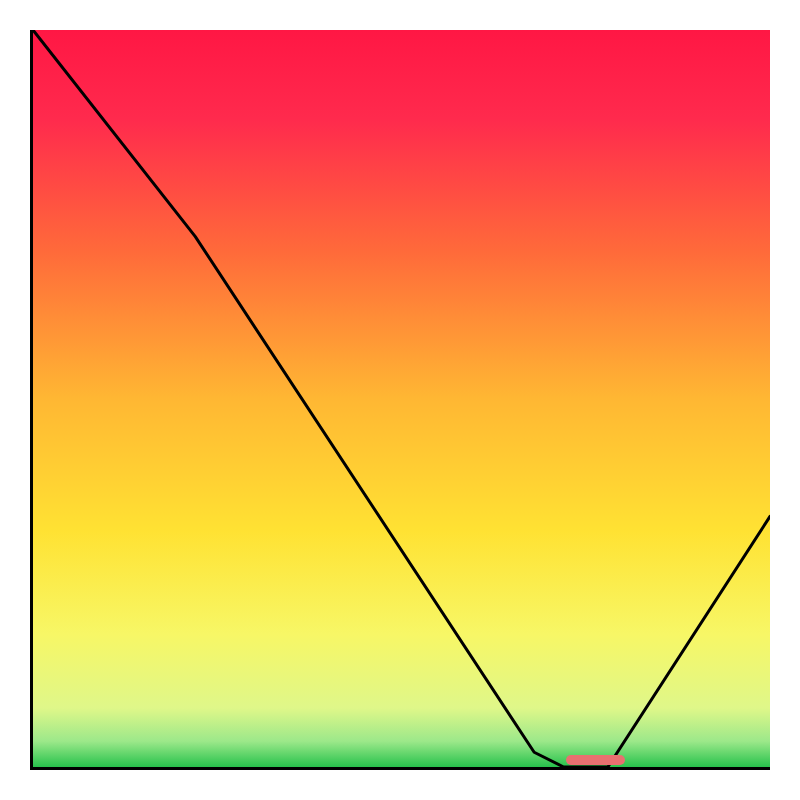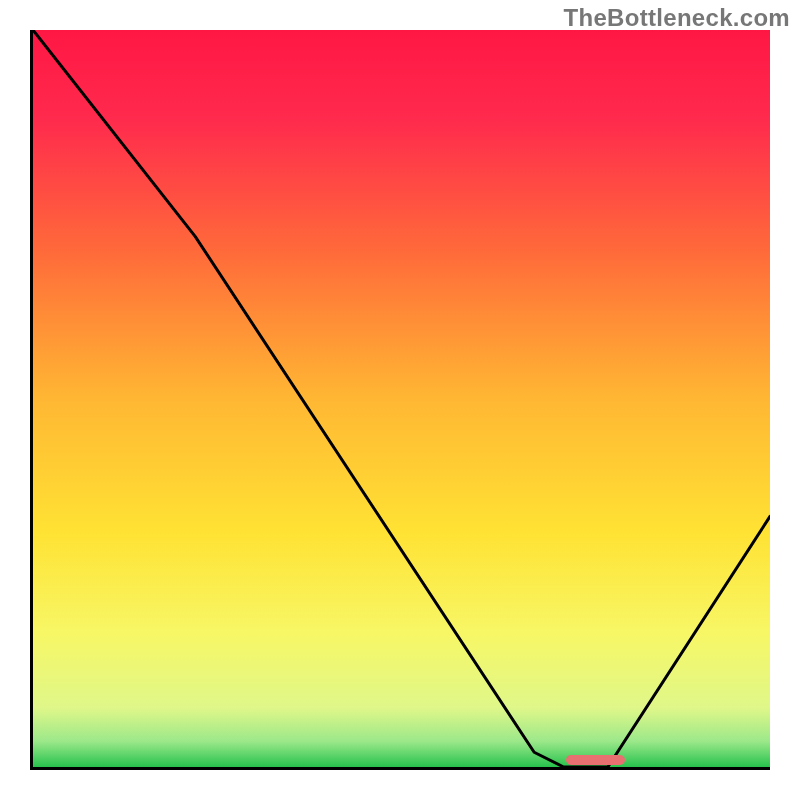--- a/index.html
+++ b/index.html
@@ -53,21 +53,20 @@
     height: 10px;
     width: 50px;
     border-radius: 6px;
     background: #e87070;
   }
 </style>
 </head>
 <body>
 
 <div class="canvas">
-  <div class="watermark">TheBottleneck.com</div>
 
   <div class="plot-area">
     <svg class="gradient" viewBox="0 0 740 740" preserveAspectRatio="none">
       <defs>
         <linearGradient id="bg" x1="0" y1="0" x2="0" y2="1">
             <stop offset="0%" stop-color="#ff1744"></stop>
             <stop offset="12%" stop-color="#ff2a4d"></stop>
             <stop offset="30%" stop-color="#ff6a3a"></stop>
             <stop offset="50%" stop-color="#ffb733"></stop>
             <stop offset="68%" stop-color="#ffe233"></stop>

